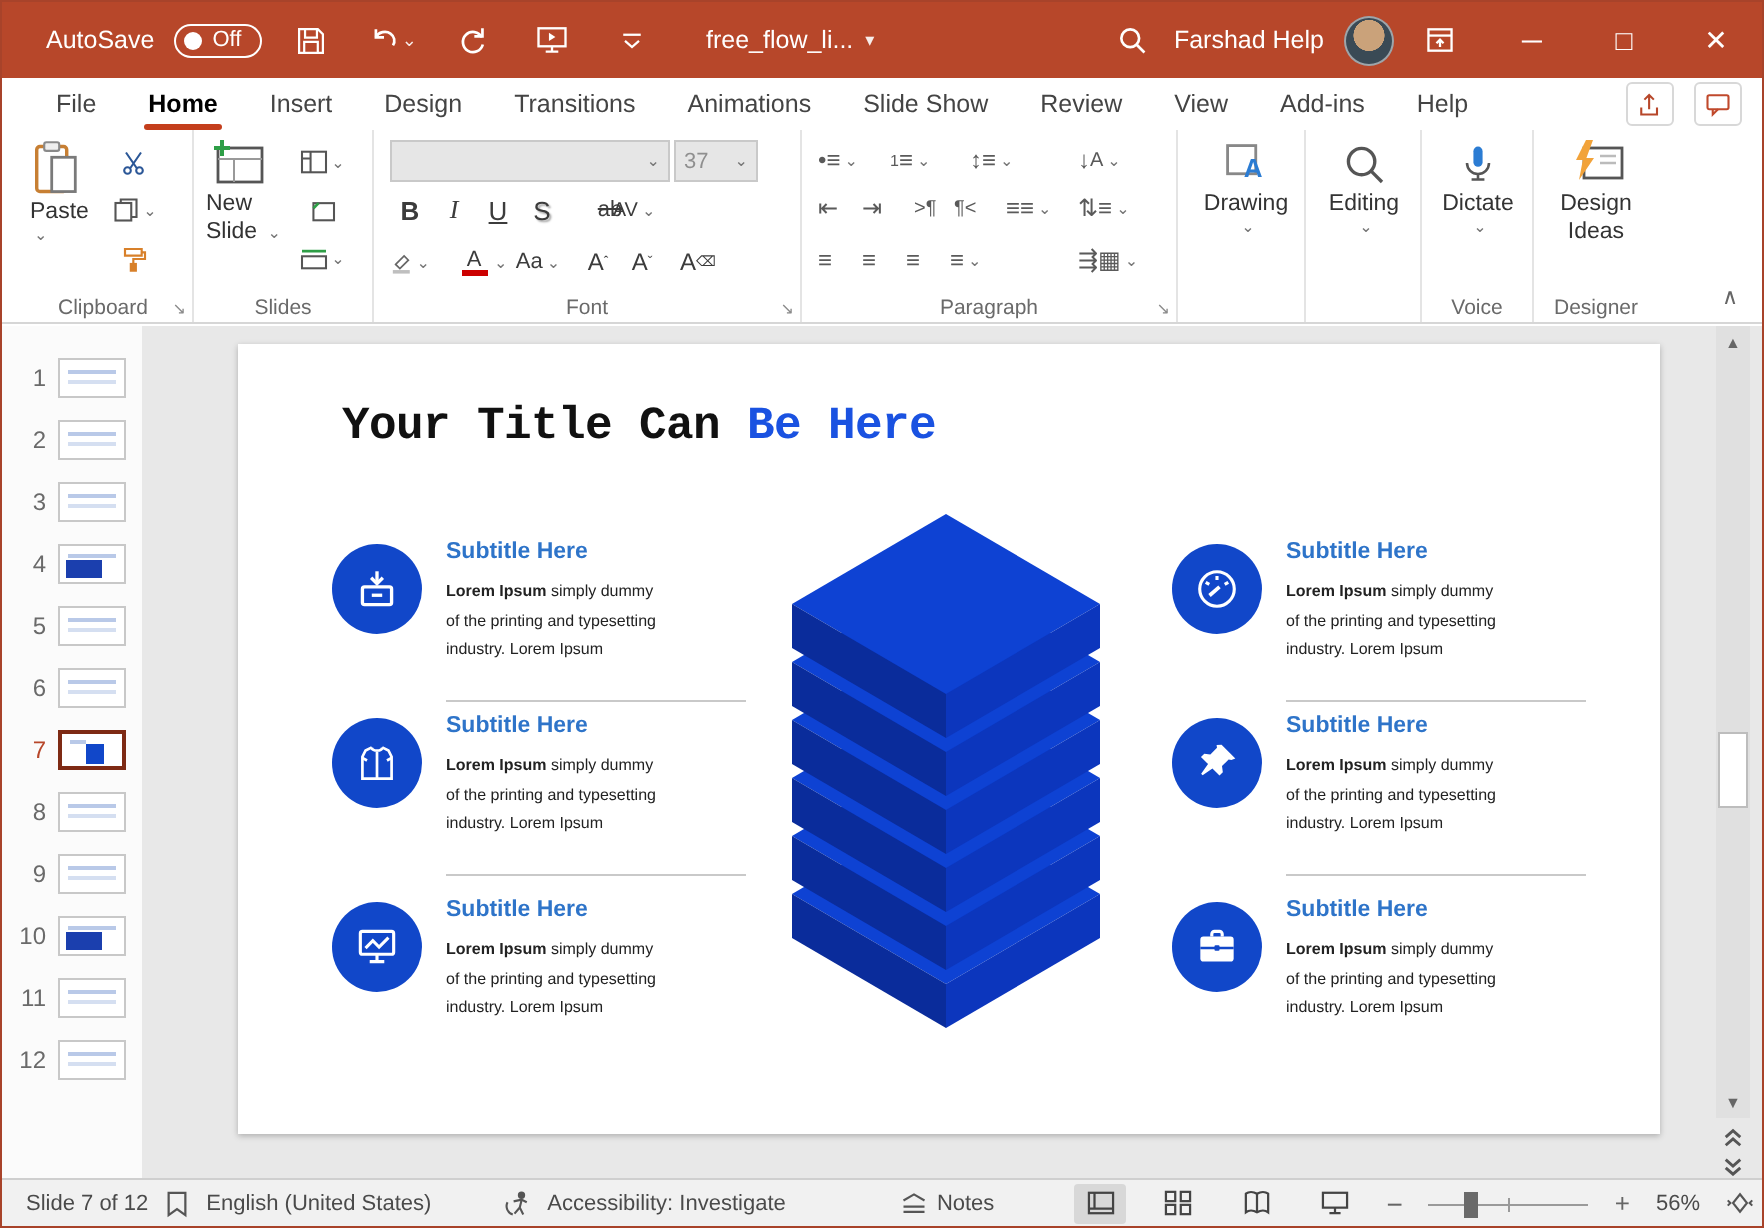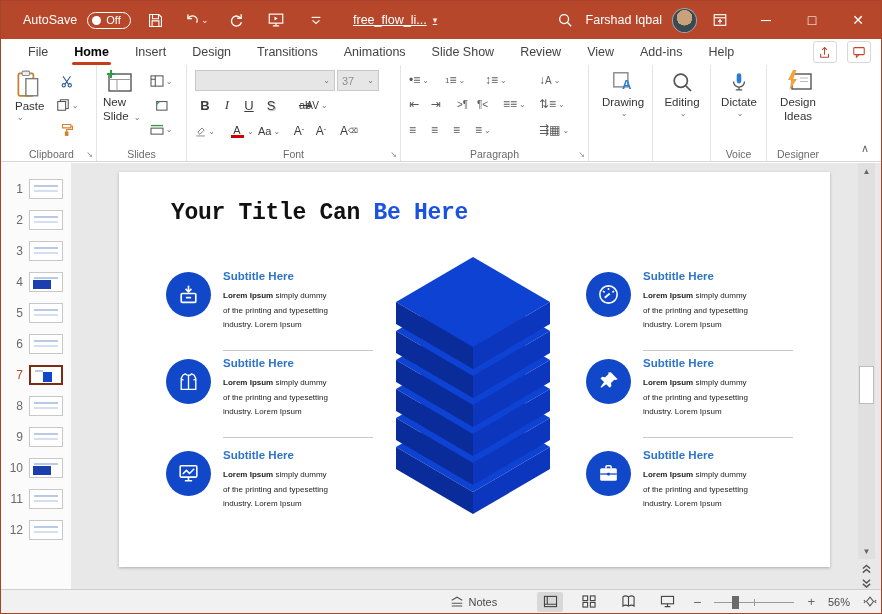--- a/index.html
+++ b/index.html
@@ -6,21 +6,21 @@
   html,body { width:882px; height:614px; font-family:"Liberation Sans","DejaVu Sans",sans-serif; }
   .window { position:relative; width:882px; height:614px; background:#fff; border:1px solid #a8432a; overflow:hidden; }
 
   
   .titlebar { position:absolute; top:0; left:0; width:100%; height:38px; background:#B7472A; display:flex; align-items:center; color:#fff; font-size:12.5px; }
   .tb-left { display:flex; align-items:center; gap:10px; padding-left:22px; }
   .toggle-pill { display:flex; align-items:center; gap:5px; border:1px solid #fff; border-radius:9px; padding:1px 9px 1px 4px; height:17px; font-size:11px; cursor:default; }
   .toggle-dot { width:9px; height:9px; border-radius:50%; background:#fff; }
   .tb-btn { width:30px; height:28px; display:flex; align-items:center; justify-content:center; }
   .tb-btn svg { display:block; }
-  .doc-name { position:absolute; left:352px; top:0; height:38px; display:flex; align-items:center; gap:6px; font-size:12.5px;text-decoration:underline; }
+  .doc-name { position:absolute; left:352px; top:0; height:38px; display:flex; align-items:center; gap:6px; font-size:12.5px; }
   .tb-right { position:absolute; right:0; top:0; height:38px; display:flex; align-items:center; }
   .tb-user { font-size:12.5px; margin:0 10px 0 6px; }
   .avatar { width:25px; height:25px; border-radius:50%; background:radial-gradient(circle at 50% 38%, #caa27a 0 42%, #3a4a55 43% 100%); border:1px solid rgba(255,255,255,.5); }
   .win-btn { width:46px; height:38px; display:flex; align-items:center; justify-content:center; font-size:14px; }
   .chev { font-size:9px; opacity:.9; }
 
   
   .tabrow { position:absolute; top:38px; left:0; width:100%; height:26px; background:#fff; display:flex; align-items:center; padding-left:14px; font-size:12.5px; color:#444; }
   .tab { position:relative; padding:0 13px; height:26px; display:flex; align-items:center; cursor:default; }
   .tab.active { color:#000; font-weight:bold; }
@@ -137,21 +137,21 @@
       <span>free_flow_li...</span>
       <span class="chev">▾</span>
     </div>
     <div class="tb-right">
       <span class="tb-btn">
         <svg width="16" height="16" viewBox="0 0 18 18" fill="none" stroke="#fff" stroke-width="1.5">
             <circle cx="8" cy="8" r="5"></circle>
             <path d="M11.8 11.8L16 16"></path>
           </svg>
       </span>
-      <span class="tb-user">Farshad Iqbal</span>
+      <span class="tb-user">Farshad Help</span>
       <span class="avatar"></span>
       <span class="win-btn">
         <svg width="16" height="16" viewBox="0 0 18 18" fill="none" stroke="#fff" stroke-width="1.3">
             <rect x="2.5" y="3" width="13" height="12"></rect>
             <path d="M2.5 6.5h13"></path>
             <path d="M9 13v-4M7 10.8l2-2 2 2"></path>
           </svg>
       </span>
       <span class="win-btn">─</span>
       <span class="win-btn">□</span>
@@ -605,20 +605,37 @@
       <span class="snav" style="top:413px;">
         <svg width="11" height="10" viewBox="0 0 12 11" fill="none" stroke="#555" stroke-width="1.6">
             <path d="M2 1.5L6 5l4-3.5" transform="translate(0,0.5)"></path>
             <path d="M2 6L6 9.5 10 6" transform="translate(0,0.5)"></path>
           </svg>
       </span>
     </div>
   </div>
 
   <div class="statusbar">
+    <div class="sb-left">
+      <span>Slide 7 of 12</span>
+      <span class="sb-ico">
+        <svg width="13" height="14" viewBox="0 0 14 15" fill="none" stroke="#555" stroke-width="1.2">
+            <path d="M2.5 1.5h9v12l-4.5-3.2L2.5 13.5z"></path>
+          </svg>
+      </span>
+      <span>English (United States)</span>
+      <span class="sb-ico" style="margin-left:28px;">
+        <svg width="14" height="14" viewBox="0 0 16 16" fill="none" stroke="#555" stroke-width="1.2">
+            <circle cx="10" cy="3" r="1.5" fill="#555"></circle>
+            <path d="M5.5 6.5l4.5-1 3 1.5M10 6l-1 4 2 4M9 10l-3 3.5"></path>
+            <path d="M2 7a5 5 0 0 0 3 7"></path>
+          </svg>
+      </span>
+      <span>Accessibility: Investigate</span>
+    </div>
     <div class="sb-right">
       <span class="sb-ico" style="gap:4px;">
         <svg width="14" height="12" viewBox="0 0 16 13" fill="none" stroke="#555" stroke-width="1.2">
             <path d="M2 4.5L8 1l6 3.5"></path>
             <path d="M2 8h12M2 11h12"></path>
           </svg>
         <span>Notes</span>
       </span>
       <span style="width:14px;"></span>
       <span class="view-btn selected">

